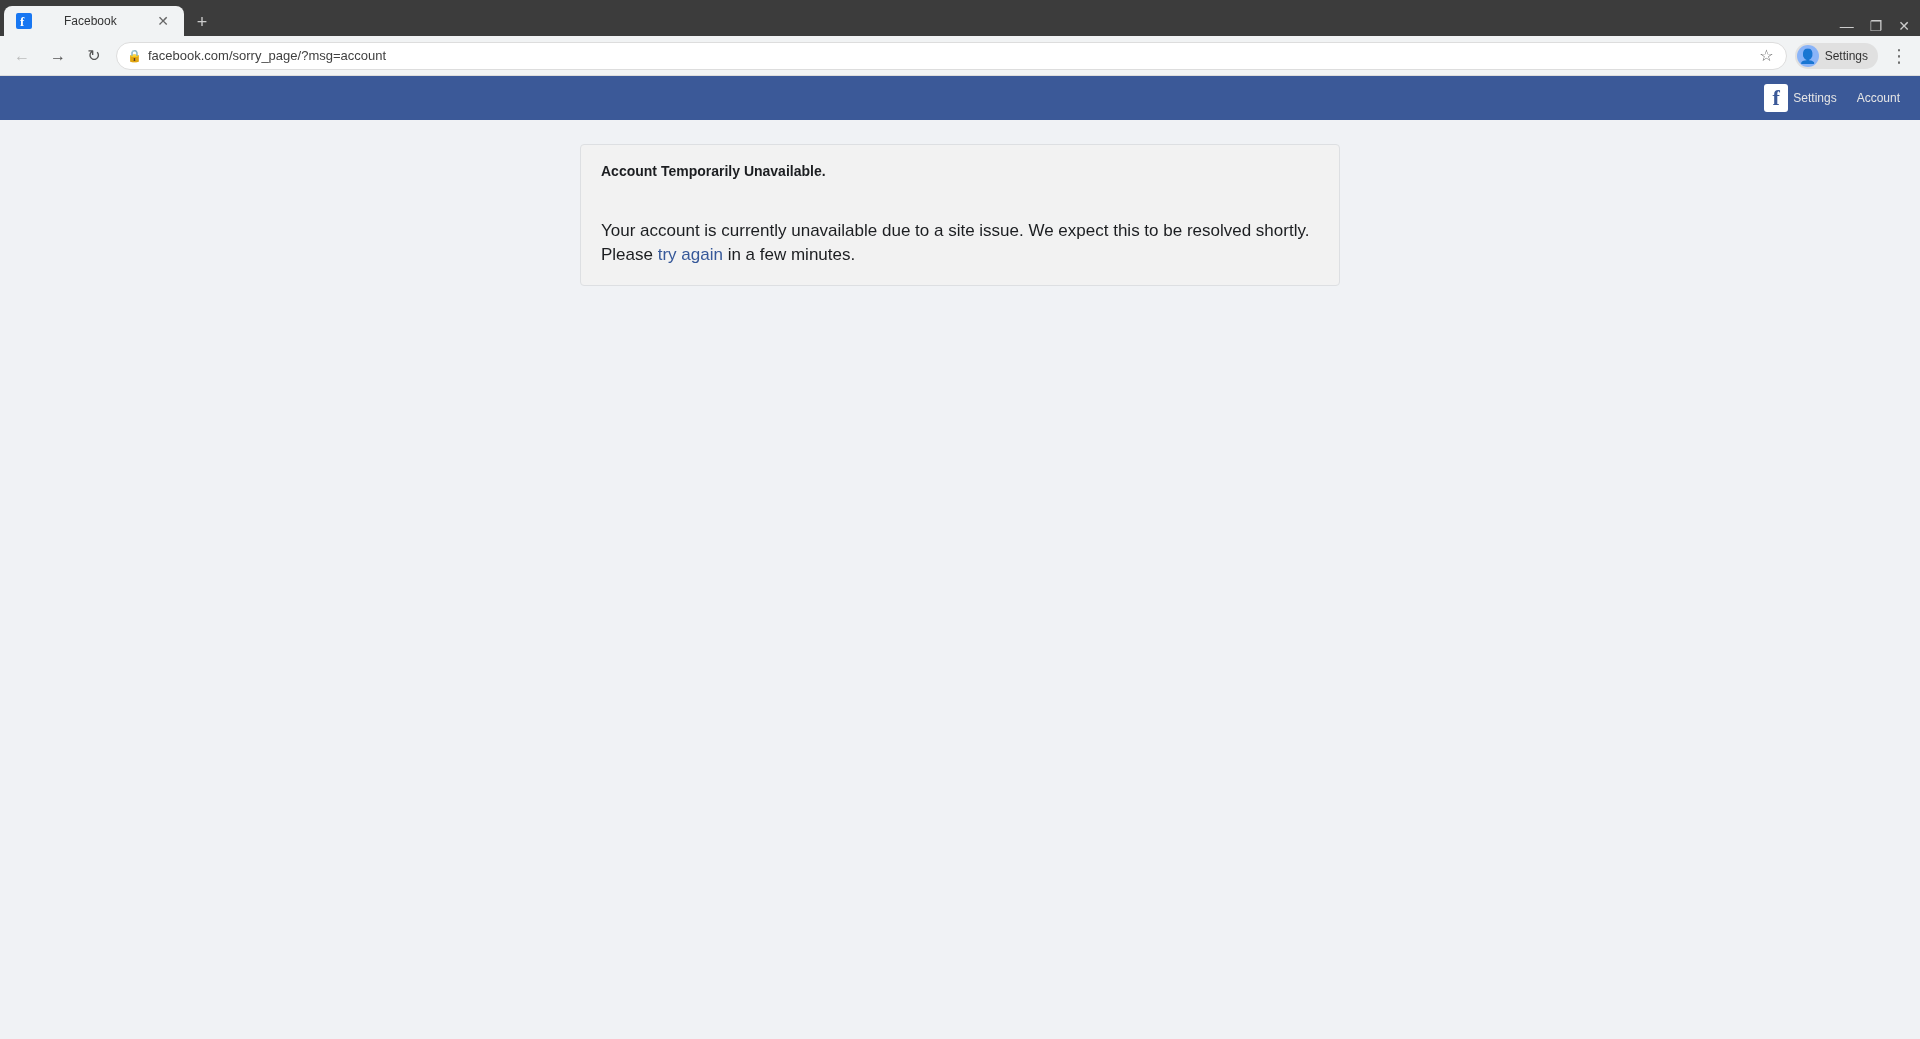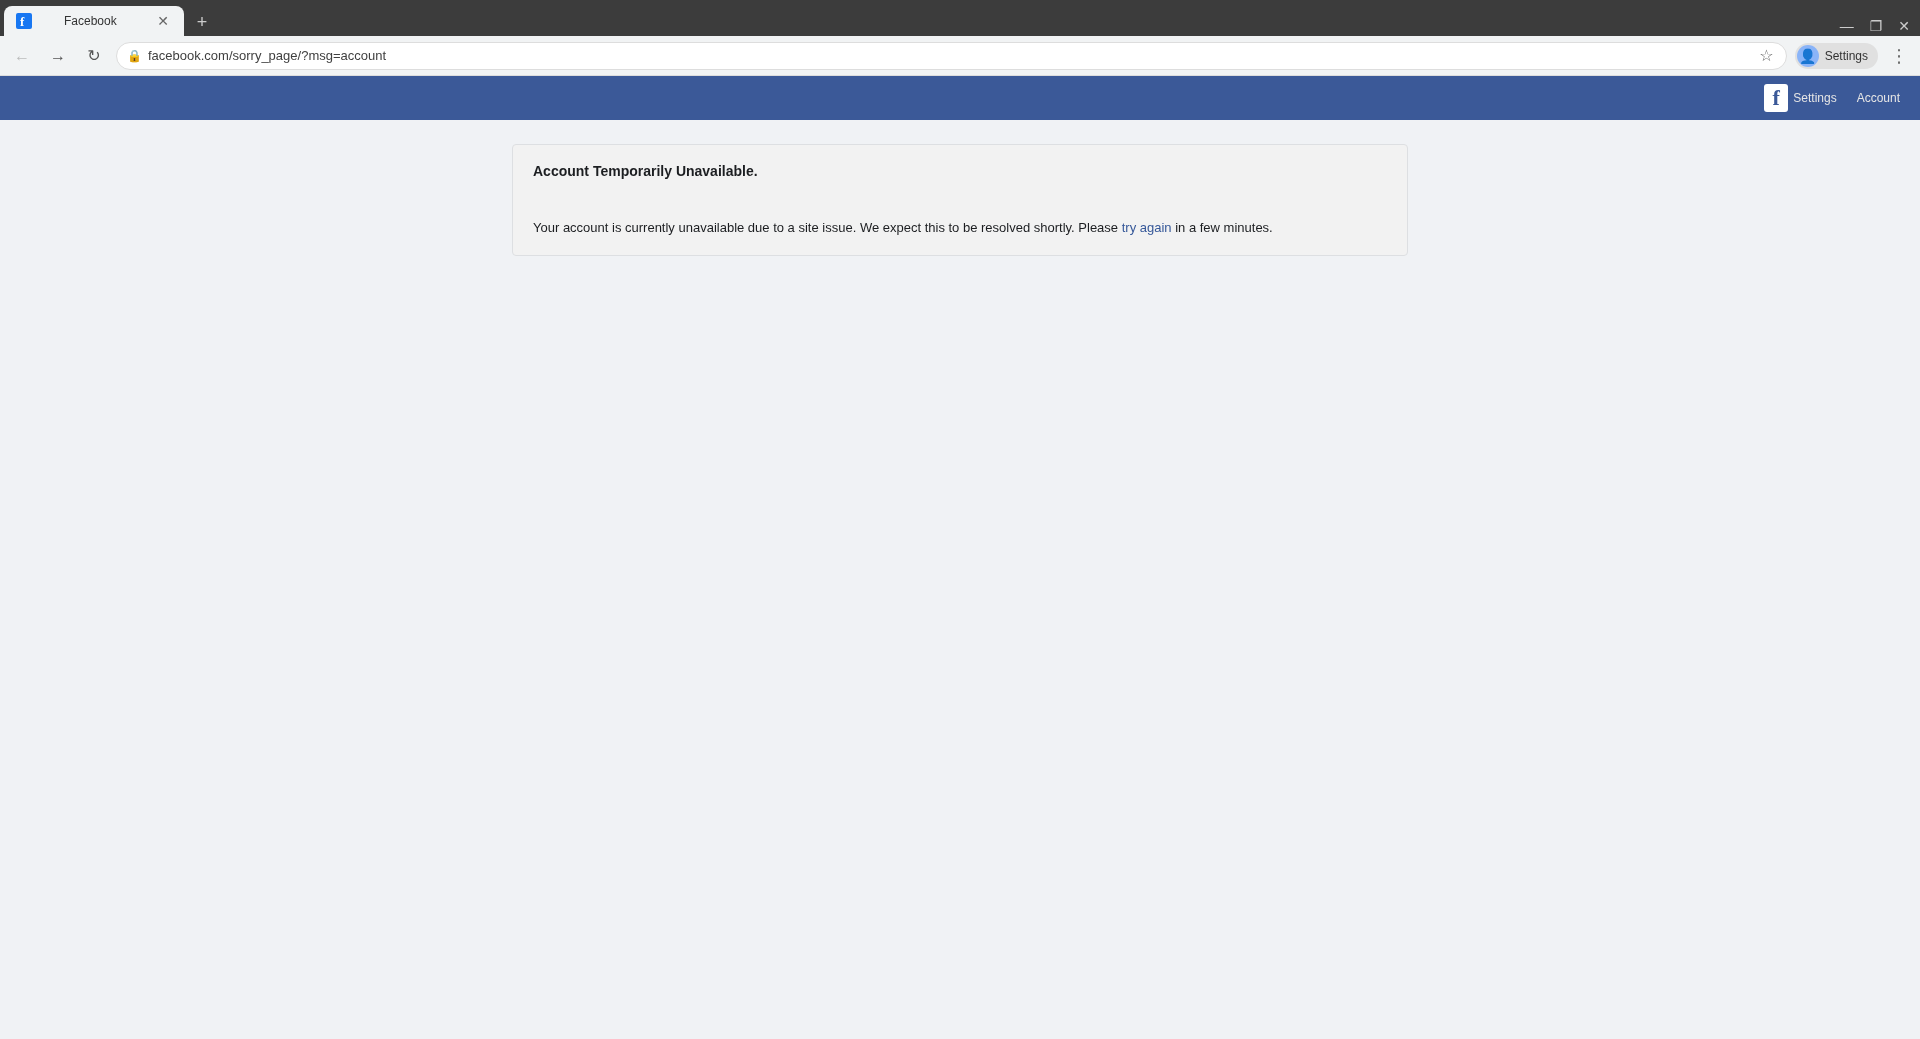--- a/index.html
+++ b/index.html
@@ -193,31 +193,31 @@
       padding: 20px;
       display: flex;
       justify-content: center;
       align-items: flex-start;
     }
     .error-box {
       background: #f2f2f2;
       border: 1px solid #dddfe2;
       border-radius: 4px;
       padding: 18px 20px;
-      width: 896px;
+      width: 760px;
       margin-top: 4px;
     }
     .error-title {
       font-size: 14px;
       font-weight: bold;
       color: #1c1e21;
       margin-bottom: 8px;
     }
     .error-message {
-      font-size: 13px;
+      font-size: 17px;
       color: #1c1e21;
       line-height: 1.4;
       margin-top: 40px;
     }
     .error-link {
       color: #365899;
       cursor: pointer;
       text-decoration: none;
     }
   </style>

